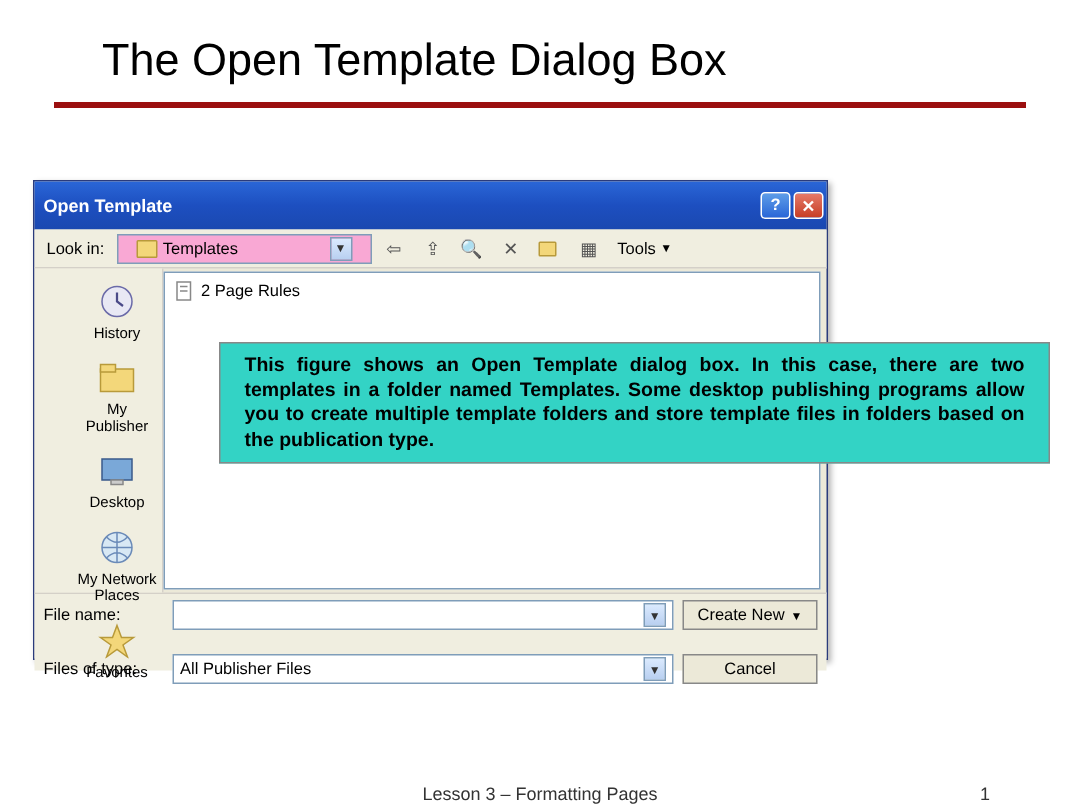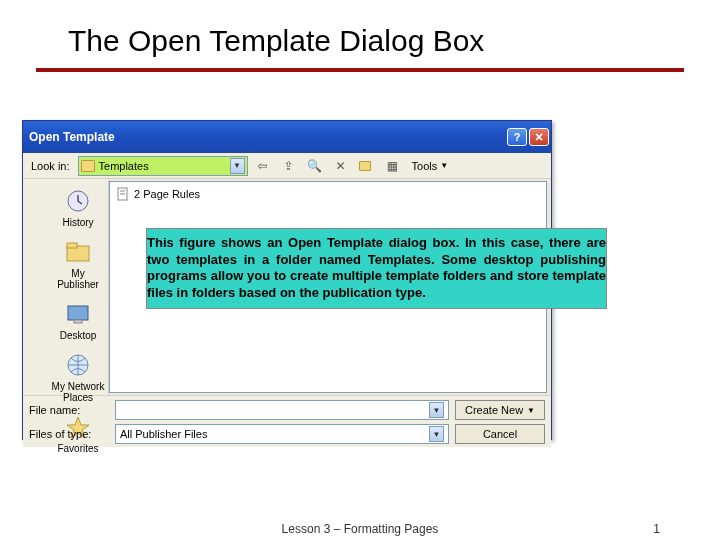--- a/index.html
+++ b/index.html
@@ -68,25 +68,25 @@
     border-bottom: 1px solid #d4d0c8;
     display: flex;
     align-items: center;
     padding: 0 4px;
     gap: 4px;
   }
   .lookin-label { margin: 0 4px 0 4px; font-size: 11px; }
   .lookin-combo {
     width: 170px;
     height: 20px;
-    background: #bef264;
+    background: #f9a8d4;
     border: 1px solid #7f9db9;
     display: flex;
     align-items: center;
-    padding: 0 2px;
+    padding: 0 12px;
     font-size: 11px;
   }
   .combo-arrow {
     margin-left: auto;
     width: 15px;
     height: 16px;
     background: linear-gradient(to bottom, #dbeafe, #b8cff0);
     border: 1px solid #7f9db9;
     display:flex;align-items:center;justify-content:center;
     font-size:8px;color:#333;
@@ -140,38 +140,38 @@
     position:relative;
   }
   .file-item {
     display:flex;align-items:center;gap:4px;
     font-size:11px;padding:1px 2px;
   }
   .callout {
     position:absolute;
     left: 146px;
     top: 228px;
-    width: 461px;
+    width: 554px;
     background: #33d3c5;
     border: 1px solid #888;
-    padding: 6px 0;
+    padding: 6px 16px;
     font-family: Arial, sans-serif;
     font-size: 13px;
     font-weight: bold;
     text-align: justify;
     line-height: 1.28;
     color:#000;
   }
   .bottom {
     height: 52px;
     background:#f0eee0;
     border-top:1px solid #d4d0c8;
     display:flex;flex-direction:column;
     padding: 4px 6px;
-    gap:4px;
+    gap:16px;
   }
   .brow { display:flex;align-items:center;gap:6px; }
   .brow label { width: 80px; font-size:11px; }
   .brow .combo {
     flex:1;height:20px;background:#fff;border:1px solid #7f9db9;
     display:flex;align-items:center;padding:0 4px;font-size:11px;
   }
   .dlg-btn {
     width: 90px; height: 20px;
     background:#ece9d8;border:1px solid #888;

